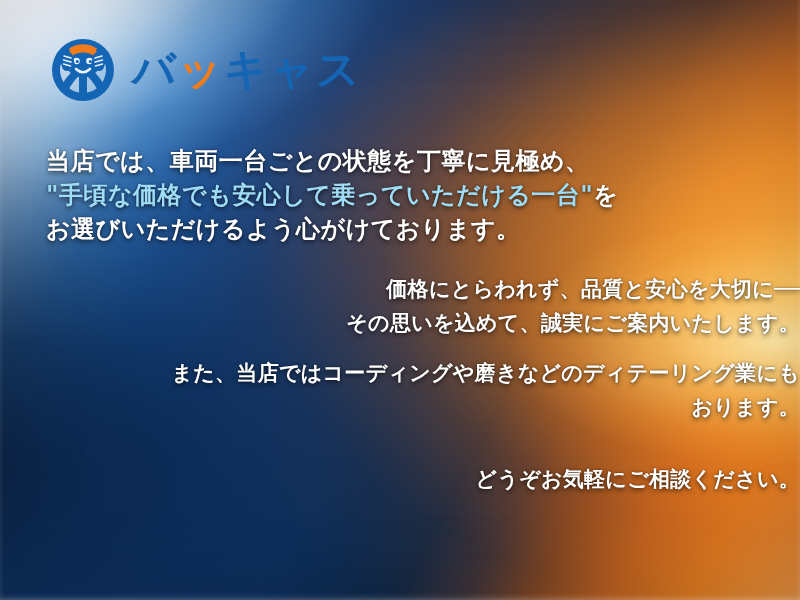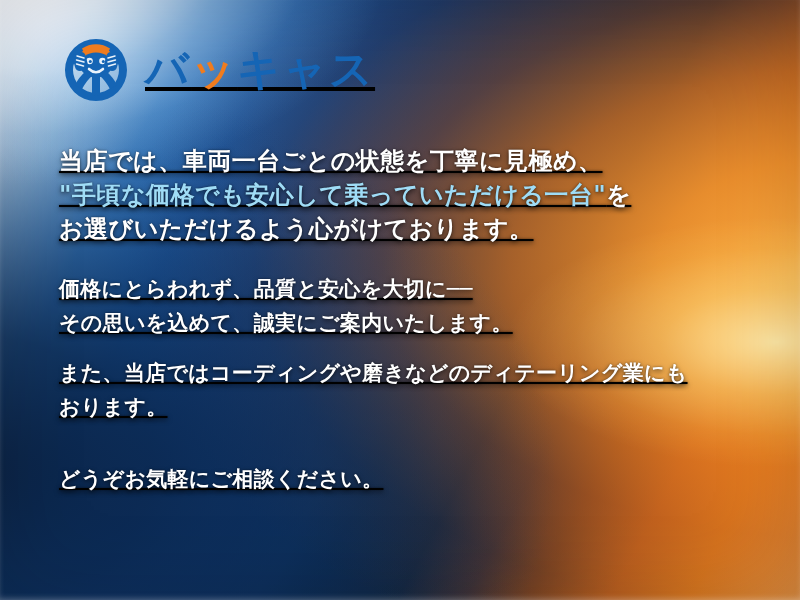--- a/index.html
+++ b/index.html
@@ -115,22 +115,21 @@
   
   .bg-vignette {
     box-shadow: inset 0 -3px 6px -2px rgba(255,255,255,0.30),
                 inset 0 0 90px rgba(0,0,0,0.16);
   }
 
   
   .content {
     position: relative;
     z-index: 5;
-    padding: 30px 0 0 59px;
-    text-decoration: underline;
+    padding: 30px 0 0 46px;
   }
 
   
   .logo-row {
     display: flex;
     align-items: center;
     gap: 12px;
     height: 78px;
   }
   .logo-mark { width: 74px; height: 72px; display: block; flex: none; }
@@ -159,20 +158,21 @@
 
   
   .body-block {
     font-size: 21px;
     font-weight: 700;
     line-height: 1.62;
     letter-spacing: .3px;
     color: #ffffff;
     text-shadow: 0 2px 5px rgba(0,0,0,.62), 0 0 2px rgba(0,0,0,.45);
     white-space: nowrap;
+    text-align: right;
   }
   .p1 { margin-top: 26px; }
   .p2 { margin-top: 16px; }
   .p3 { margin-top: 38px; }
 </style>
 </head>
 <body>
 
 <div id="stage">
 

